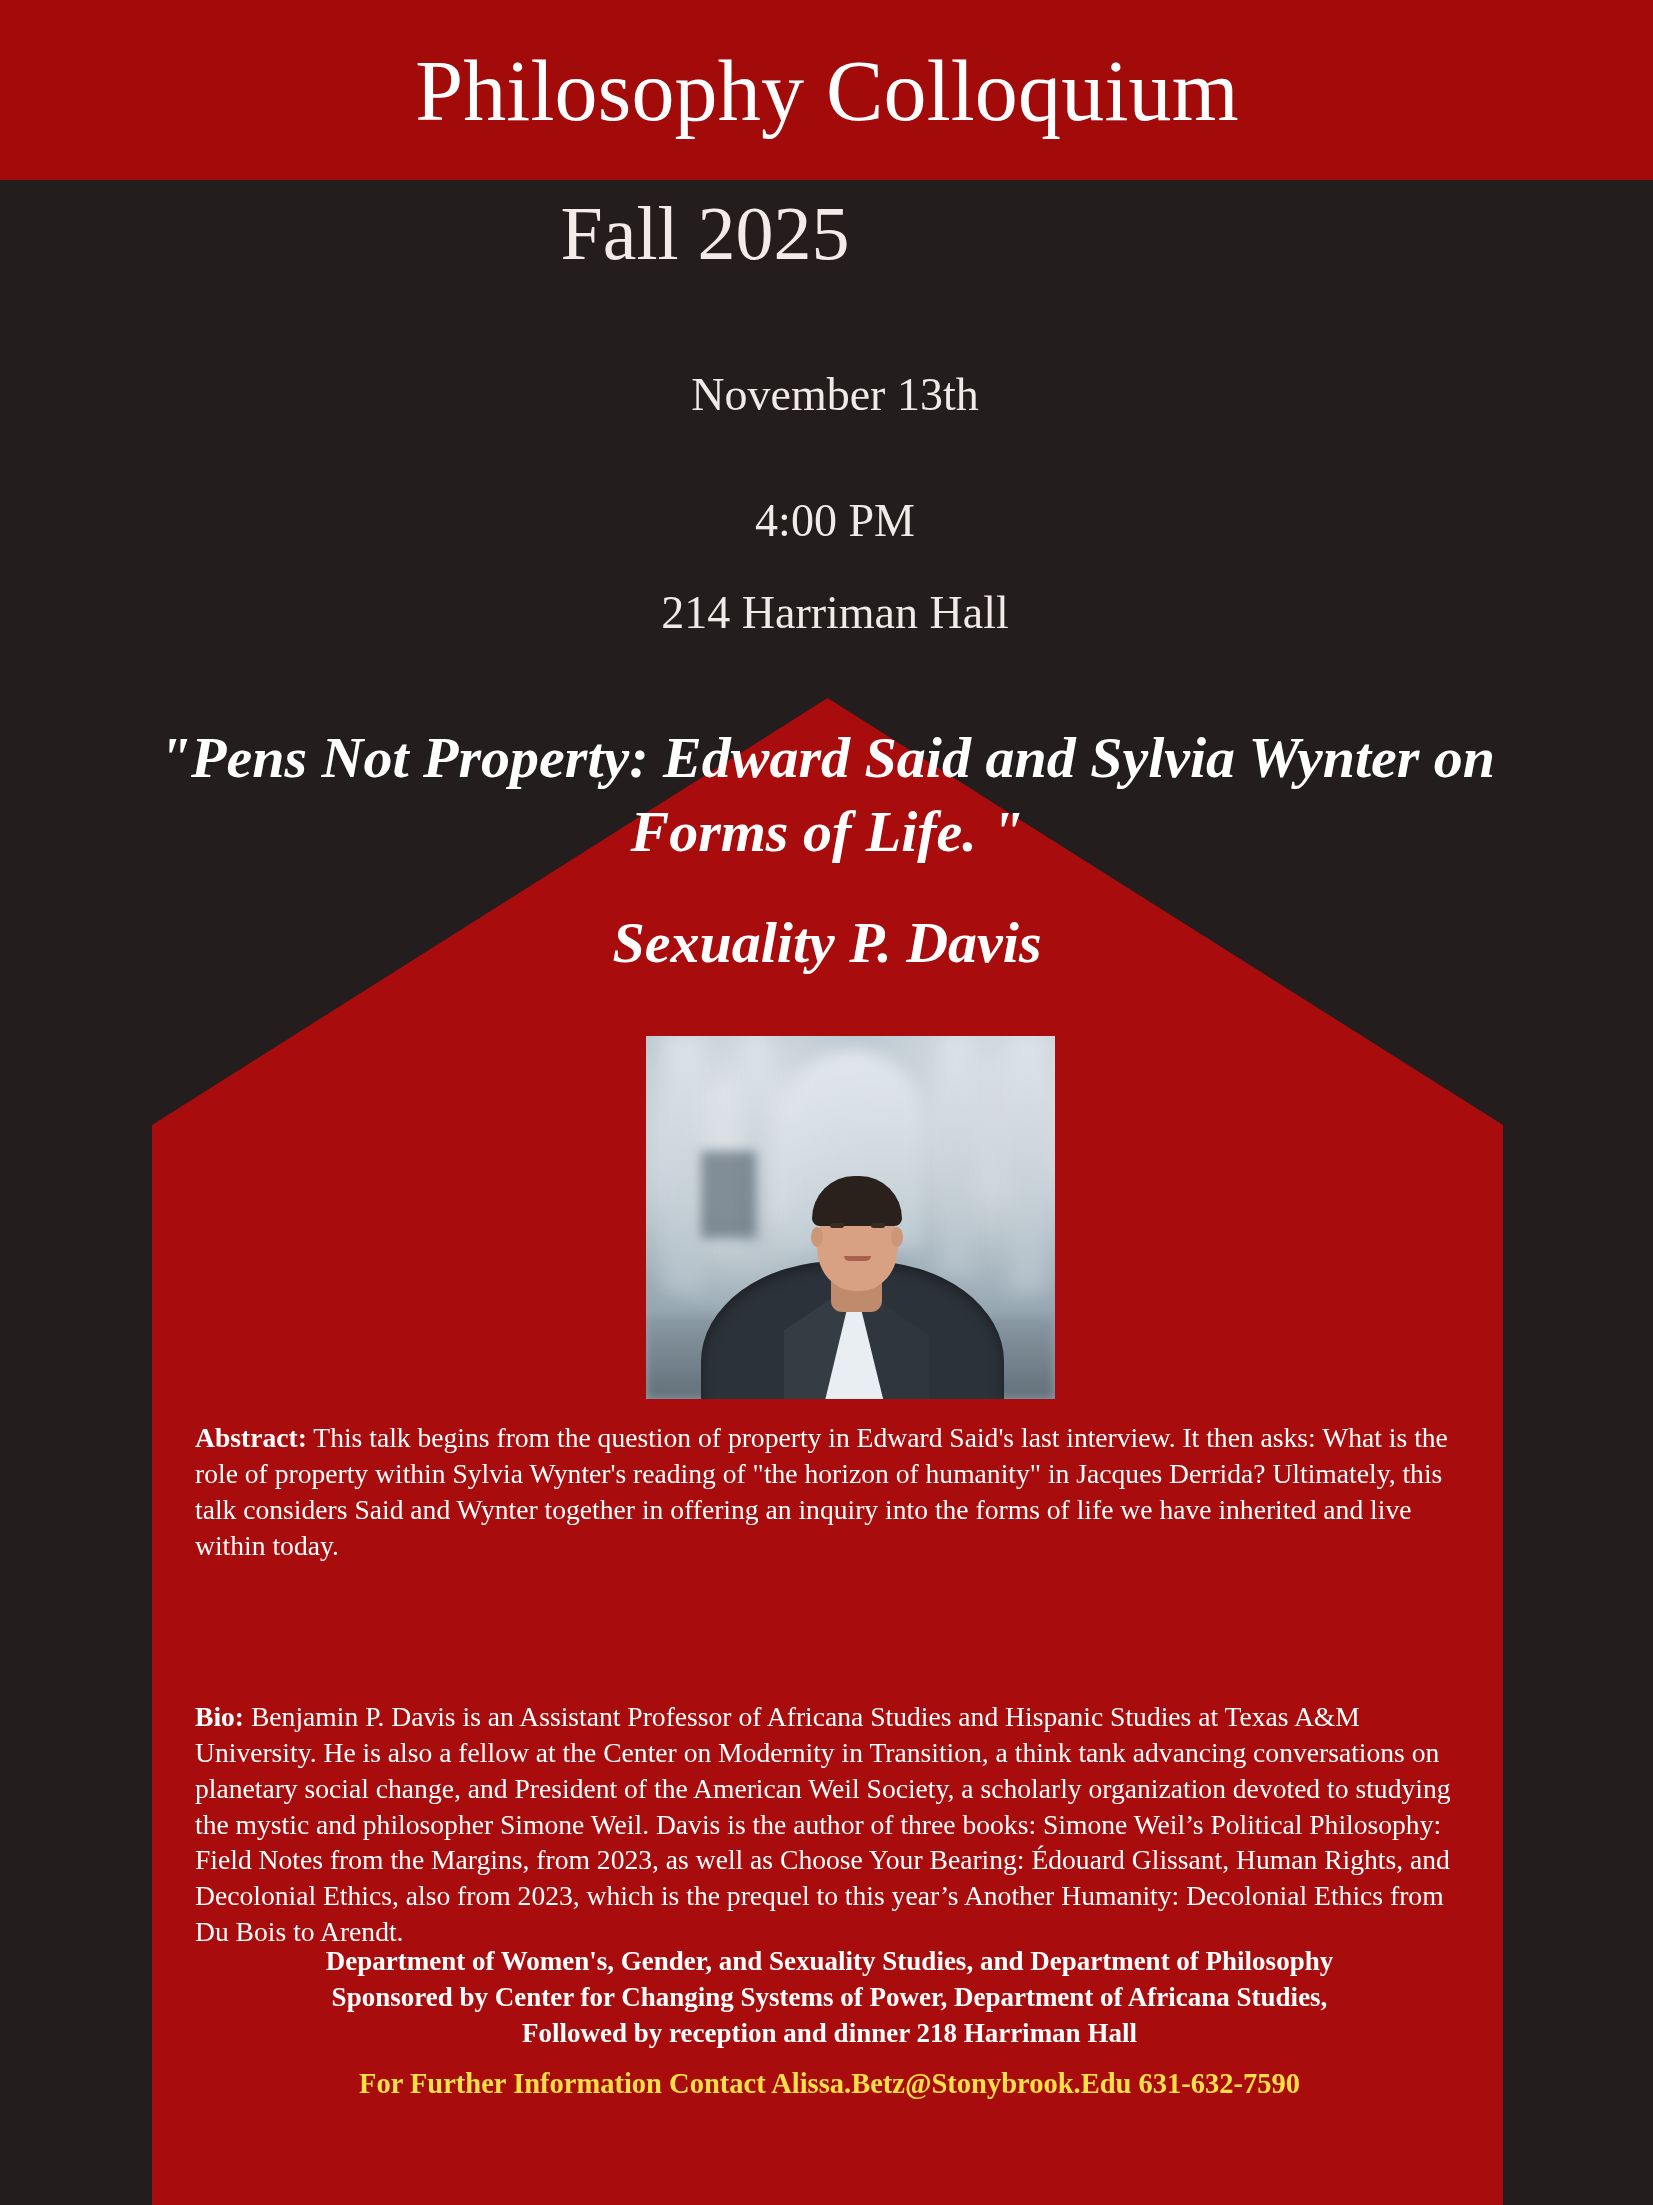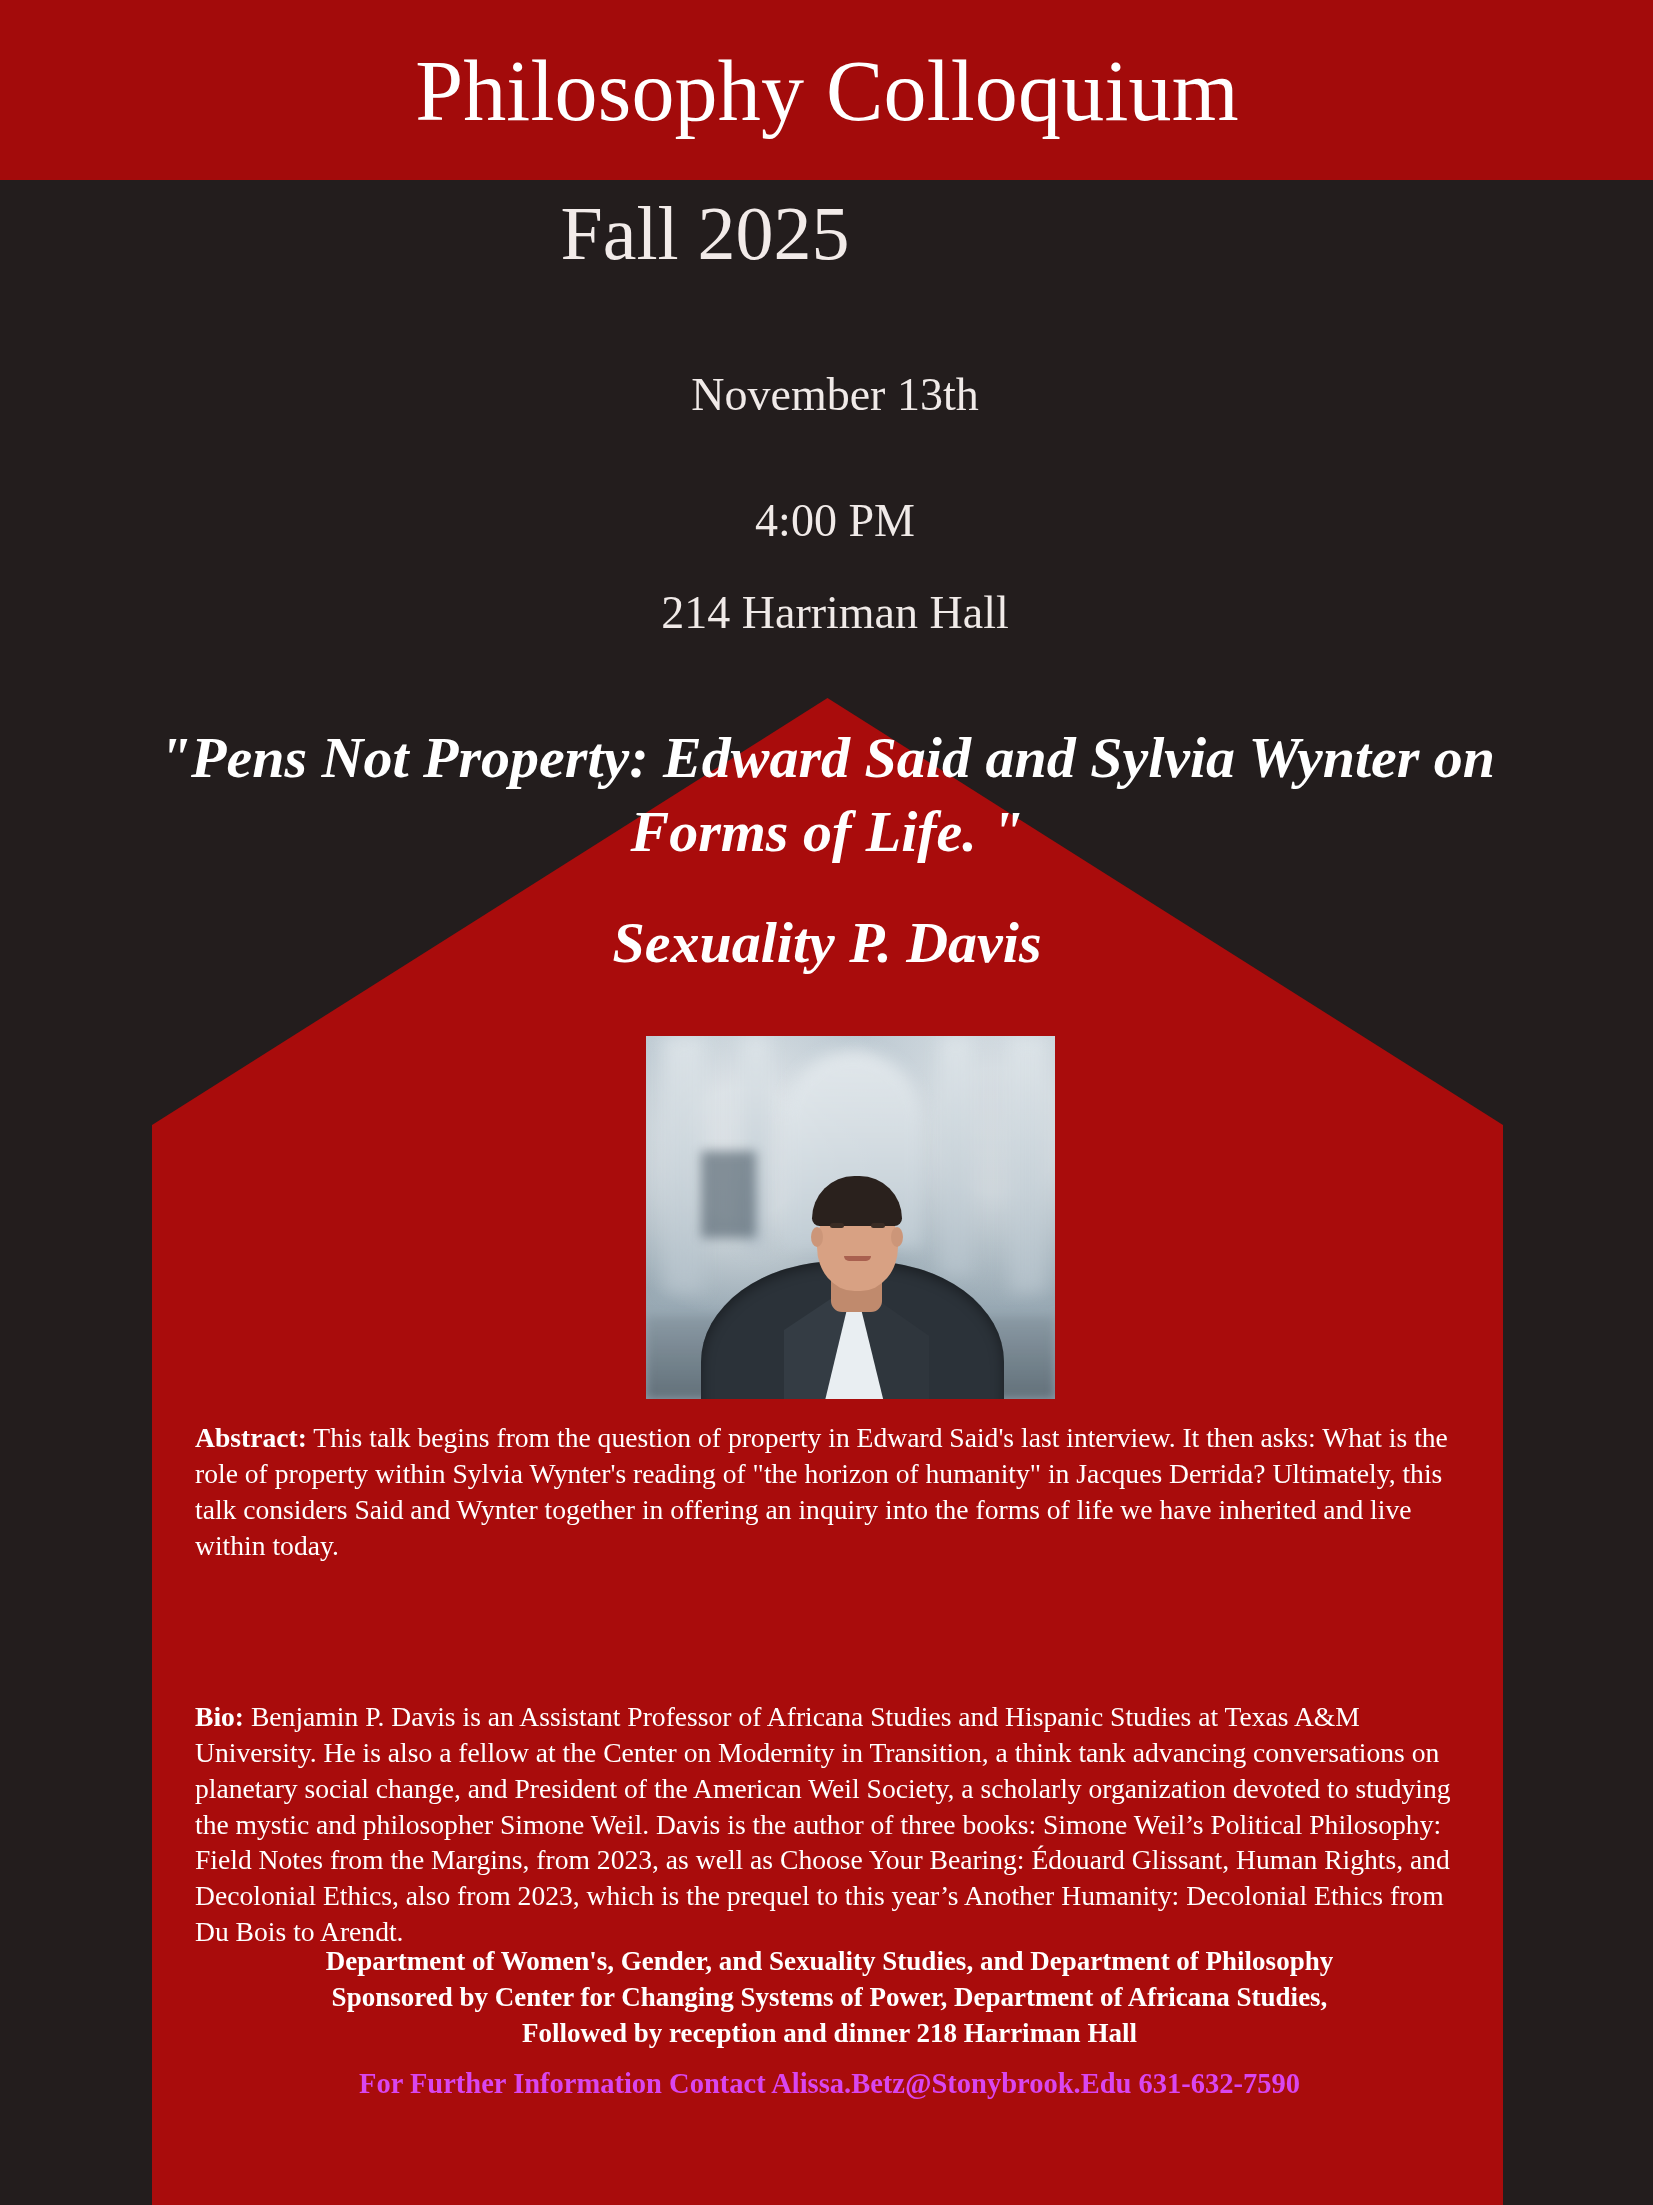--- a/index.html
+++ b/index.html
@@ -260,21 +260,21 @@
     line-height: 1.34;
     font-weight: bold;
   }
 
   .contact {
     position: absolute;
     left: 184px;
     top: 2067px;
     width: 1291px;
     text-align: center;
-    color: #d946ef;
+    color: #fde047;
     font-size: 28.5px;
     font-weight: bold;
     line-height: 1.2;
   }
 </style>
 </head>
 <body>
 
 <div class="poster">
 

